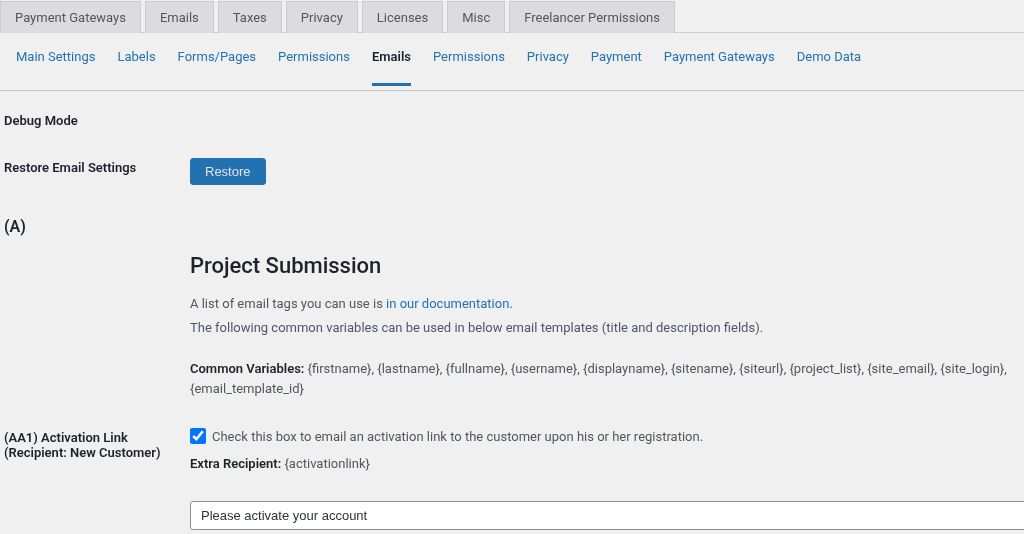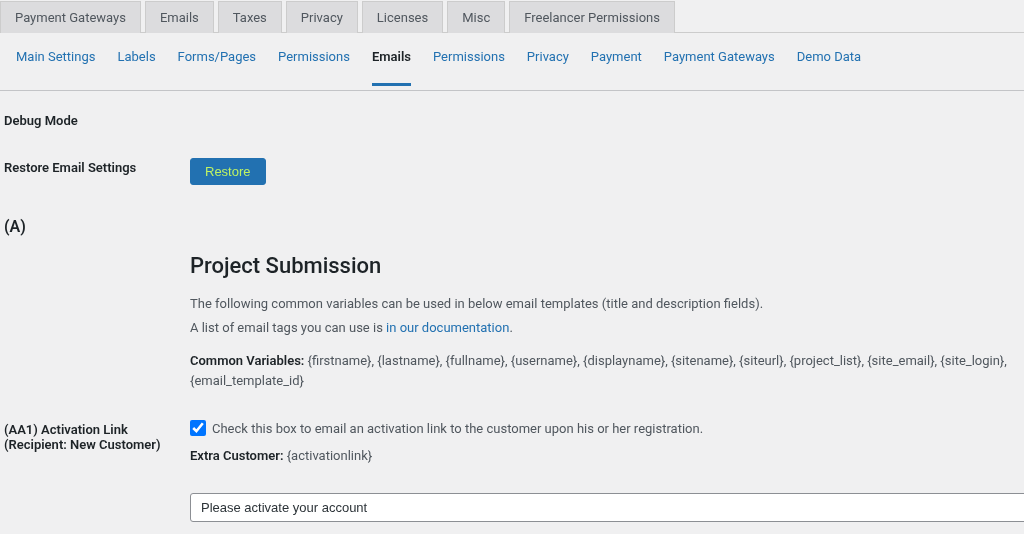--- a/index.html
+++ b/index.html
@@ -74,21 +74,21 @@
       align-items: center;
       gap: 6px;
     }
     input[type="checkbox"] {
       width: 16px;
       height: 16px;
       cursor: pointer;
     }
     .btn-primary {
       background: #2271b1;
-      color: #bef264;
+      color: #e5e5e5;
       border: 1px solid #2271b1;
       padding: 5px 14px;
       border-radius: 3px;
       cursor: pointer;
       font-size: 13px;
       text-align: right;
     }
     h2.section-title {
       font-size: 22px;
       font-weight: 500;
@@ -98,21 +98,21 @@
     }
     .desc-line {
       margin-bottom: 4px;
       line-height: 1.5;
     }
     a.link {
       color: #2271b1;
       text-decoration: none;
     }
     .vars-line {
-      margin-top: 14px;
+      margin-top: 22px;
       line-height: 1.5;
     }
     .bold { font-weight: 600; color: #1d2327; }
     .extra-vars {
       margin-top: 12px;
     }
     input[type="text"].title-input {
       width: 868px;
       padding: 6px 10px;
       border: 1px solid #8c8f94;
@@ -190,42 +190,42 @@
     <div class="row-label">Restore Email Settings</div>
     <div class="row-content">
       <button class="btn-primary">Restore</button>
     </div>
   </div>
 
   <div class="row">
     <div class="row-label" style="font-size:16px;">(A)</div>
     <div class="row-content">
       <h2 class="section-title">Project Submission</h2>
-      <div class="desc-line">The following common variables can be used in below email templates (title and description fields).</div>
       <div class="desc-line">
         <span>A list of email tags you can use is </span><a class="link">in our documentation</a><span>.</span>
       </div>
+      <div class="desc-line">The following common variables can be used in below email templates (title and description fields).</div>
       <div class="vars-line">
         <span class="bold">Common Variables:</span><span> {firstname}, {lastname}, {fullname}, {username}, {displayname}, {sitename}, {siteurl}, {project_list}, {site_email}, {site_login}, {email_template_id}</span>
       </div>
     </div>
   </div>
 
   <div class="row">
     <div class="row-label">
       <div>(AA1) Activation Link</div>
       <div>(Recipient: New Customer)</div>
     </div>
     <div class="row-content">
       <label class="checkbox-line">
         <input type="checkbox" checked="" style="">
         <span>Check this box to email an activation link to the customer upon his or her registration.</span>
       </label>
       <div class="extra-vars">
-        <span class="bold">Extra Customer:</span><span> {activationlink}</span>
+        <span class="bold">Extra Recipient:</span><span> {activationlink}</span>
       </div>
     </div>
   </div>
 
   <div class="row" style="margin-bottom:0;">
     <div class="row-label"></div>
     <div class="row-content">
       <input type="text" class="title-input" value="Please activate your account" style="">
       <div class="editor-toolbar">
         <button class="btn-secondary">

